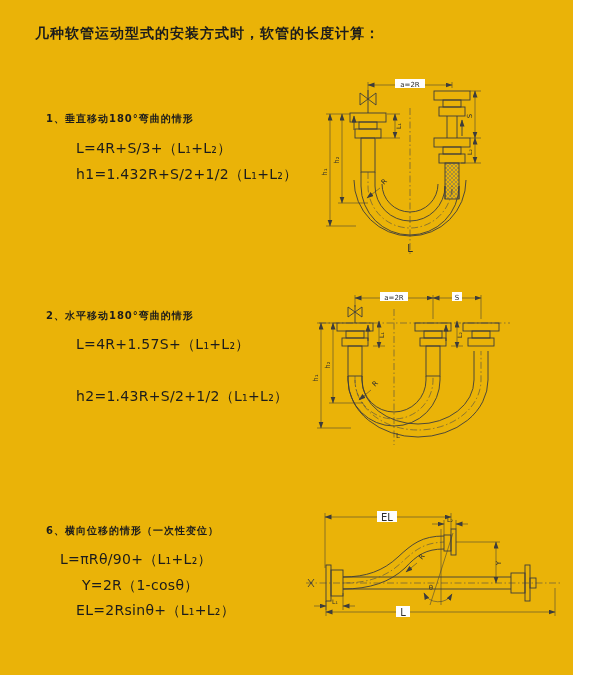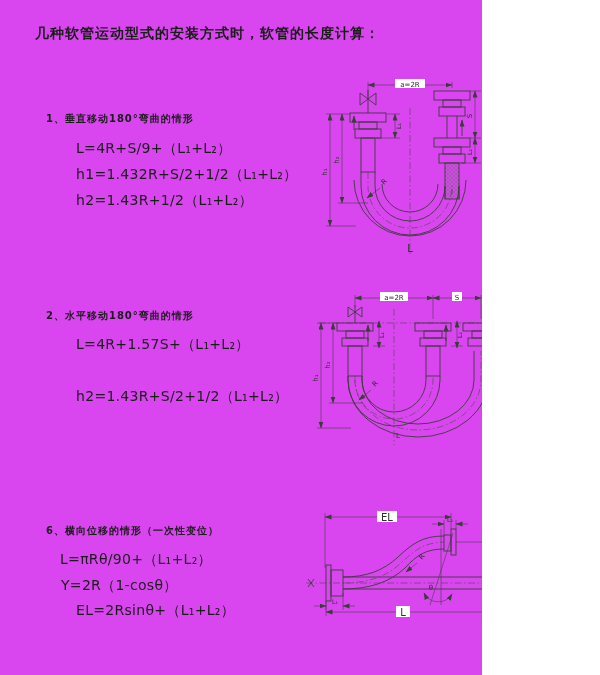--- a/index.html
+++ b/index.html
@@ -1,16 +1,16 @@
 <!DOCTYPE html>
 <html><head>
 <meta charset="utf-8">
 <style>
   html,body{margin:0;padding:0;background:#ffffff;}
-  #page{position:relative;width:482px;height:675px;background:#d946ef;overflow:hidden;
+  #page{position:relative;width:573px;height:675px;background:#eab308;overflow:hidden;
         font-family:"DejaVu Sans",sans-serif;color:#1c1c1c;}
   .title{position:absolute;left:35px;top:25px;font-size:14px;font-weight:bold;letter-spacing:1px;}
   .heading{position:absolute;font-size:10px;font-weight:bold;letter-spacing:1px;white-space:nowrap;}
   .formula{position:absolute;font-size:14px;font-weight:normal;letter-spacing:0.3px;white-space:nowrap;}
   svg{position:absolute;overflow:visible;}
   svg text{font-family:"DejaVu Sans",sans-serif;fill:#2e2e2e;}
   .draw{stroke:#3c3c3c;stroke-width:0.9;fill:none;}
   .dim{stroke:#3c3c3c;stroke-width:0.55;fill:none;}
   .cl{stroke:#4a4a4a;stroke-width:0.6;fill:none;stroke-dasharray:7 2.5 1.5 2.5;}
   .lbl{font-size:7px;}
@@ -19,23 +19,22 @@
   .wbg{fill:#fefefe;stroke:none;}
 </style>
 </head>
 <body>
 
 <div id="page">
 
   <div class="title">几种软管运动型式的安装方式时，软管的长度计算：</div>
 
   <div class="heading" style="left:46px;top:112px;">1、垂直移动180°弯曲的情形</div>
-  <div class="formula" style="left:76px;top:140px;">L=4R+S/9+（L₁+L₂）</div>
+  <div class="formula" style="left:76px;top:140px;">L=4R+S/3+（L₁+L₂）</div>
   <div class="formula" style="left:76px;top:166px;">h1=1.432R+S/2+1/2（L₁+L₂）</div>
-  <div class="formula" style="left:76px;top:192px;">h2=1.43R+1/2（L₁+L₂）</div>
 
   <svg style="left:310px;top:68px;" width="290" height="200" viewBox="0 0 290 200">
     <defs>
       <marker id="ah" markerWidth="8" markerHeight="6" refX="6.5" refY="2.5" orient="auto-start-reverse" markerUnits="userSpaceOnUse">
         <path d="M0,0 L7,2.5 L0,5 z" fill="#3c3c3c"></path>
       </marker>
       <pattern id="braid" patternUnits="userSpaceOnUse" width="4" height="4">
         <path d="M0,4 L4,0 M0,0 L4,4" stroke="#6a6a6a" stroke-width="0.5"></path>
       </pattern>
     </defs>
@@ -188,21 +187,21 @@
     <g>
       <path class="dim" d="M66,107 L54,117" marker-end="url(#ah)"></path>
       <text class="lbl" x="70" y="104" transform="rotate(-45 70 104)">R</text>
     </g>
 
     <text class="lbl" x="91" y="155">L</text>
   </svg>
 
   <div class="heading" style="left:46px;top:524px;">6、横向位移的情形（一次性变位）</div>
   <div class="formula" style="left:60px;top:551px;">L=πRθ/90+（L₁+L₂）</div>
-  <div class="formula" style="left:61px;top:577px;text-align:center;">Y=2R（1-cosθ）</div>
+  <div class="formula" style="left:82px;top:577px;text-align:center;">Y=2R（1-cosθ）</div>
   <div class="formula" style="left:76px;top:602px;">EL=2Rsinθ+（L₁+L₂）</div>
 
   <svg style="left:298px;top:493px;" width="302" height="155" viewBox="0 0 302 155">
 
     <path class="cl" d="M8,90 H262"></path>
     <path class="draw" d="M10,86 L16,94 M10,94 L16,86" stroke-width="0.6"></path>
 
     <g>
       <path class="dim" d="M27,75 V20 M153,36 V20"></path>
       <path class="dim" d="M27,24 H153" marker-start="url(#ah)" marker-end="url(#ah)"></path>

